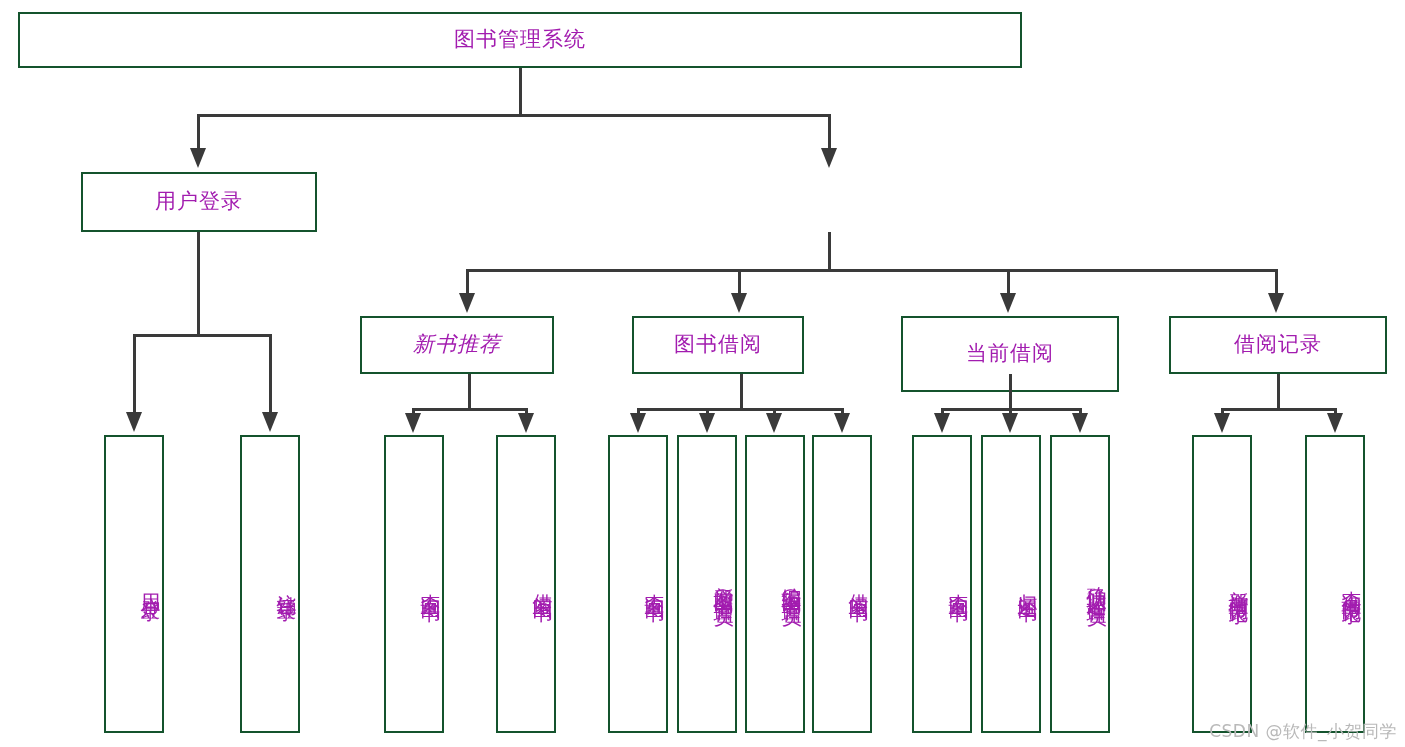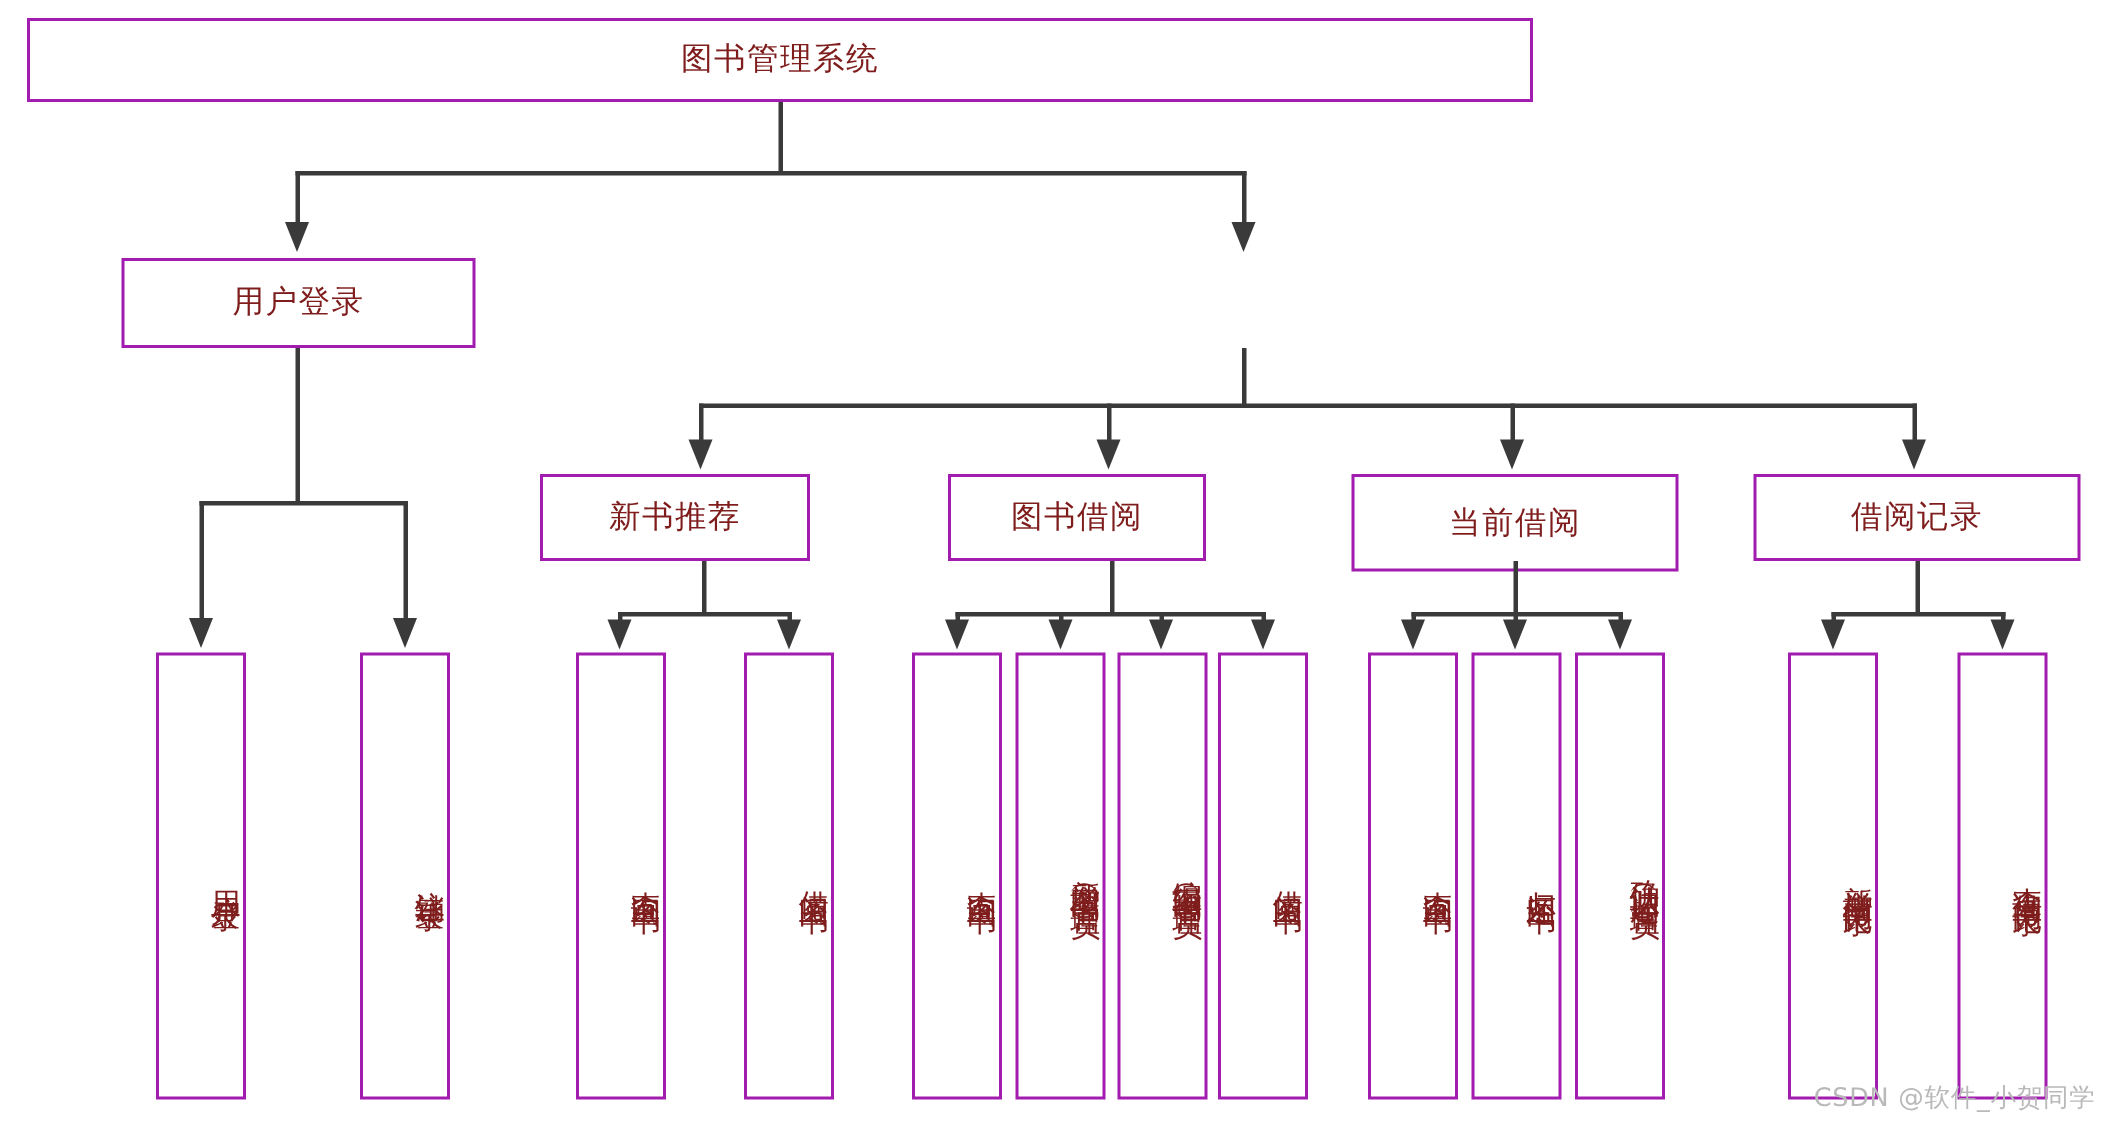--- a/index.html
+++ b/index.html
@@ -13,26 +13,26 @@
   #canvas {
     position: relative;
     width: 1405px;
     height: 747px;
     background: #ffffff;
     overflow: hidden;
   }
   .node {
     position: absolute;
     box-sizing: border-box;
-    border: 2px solid #a21caf;
+    border: 2px solid #14532d;
     background: #ffffff;
     display: flex;
     align-items: center;
     justify-content: center;
-    color: #7f1d1d;
+    color: #a21caf;
   }
   .node.horiz {
     font-size: 21px;
     letter-spacing: 1px;
     line-height: 1.2;
   }
   .node.vert {
     writing-mode: vertical-rl;
     text-orientation: upright;
     font-size: 20px;
@@ -117,27 +117,27 @@
 
   <div class="edge v" style="left:738px; top:269px; width:3px; height:26px;"></div>
   <div class="arrow" style="left:731px; top:293px;"></div>
 
   <div class="edge v" style="left:1007px; top:269px; width:3px; height:26px;"></div>
   <div class="arrow" style="left:1000px; top:293px;"></div>
 
   <div class="edge v" style="left:1275px; top:269px; width:3px; height:26px;"></div>
   <div class="arrow" style="left:1268px; top:293px;"></div>
 
-  <div class="node horiz" style="left:360px; top:316px; width:180px; height:58px;">
+  <div class="node horiz" style="left:360px; top:316px; width:194px; height:58px;font-style:italic;">
     <span>新书推荐</span>
   </div>
   <div class="node horiz" style="left:632px; top:316px; width:172px; height:58px;">
     <span>图书借阅</span>
   </div>
-  <div class="node horiz" style="left:901px; top:316px; width:218px; height:65px;">
+  <div class="node horiz" style="left:901px; top:316px; width:218px; height:76px;">
     <span>当前借阅</span>
   </div>
   <div class="node horiz" style="left:1169px; top:316px; width:218px; height:58px;">
     <span>借阅记录</span>
   </div>
 
   <div class="edge v" style="left:468px; top:374px; width:3px; height:36px;"></div>
   <div class="edge h" style="left:412px; top:408px; width:116px; height:3px;"></div>
   <div class="edge v" style="left:412px; top:408px; width:3px; height:16px;"></div>
   <div class="arrow" style="left:405px; top:413px;"></div>

